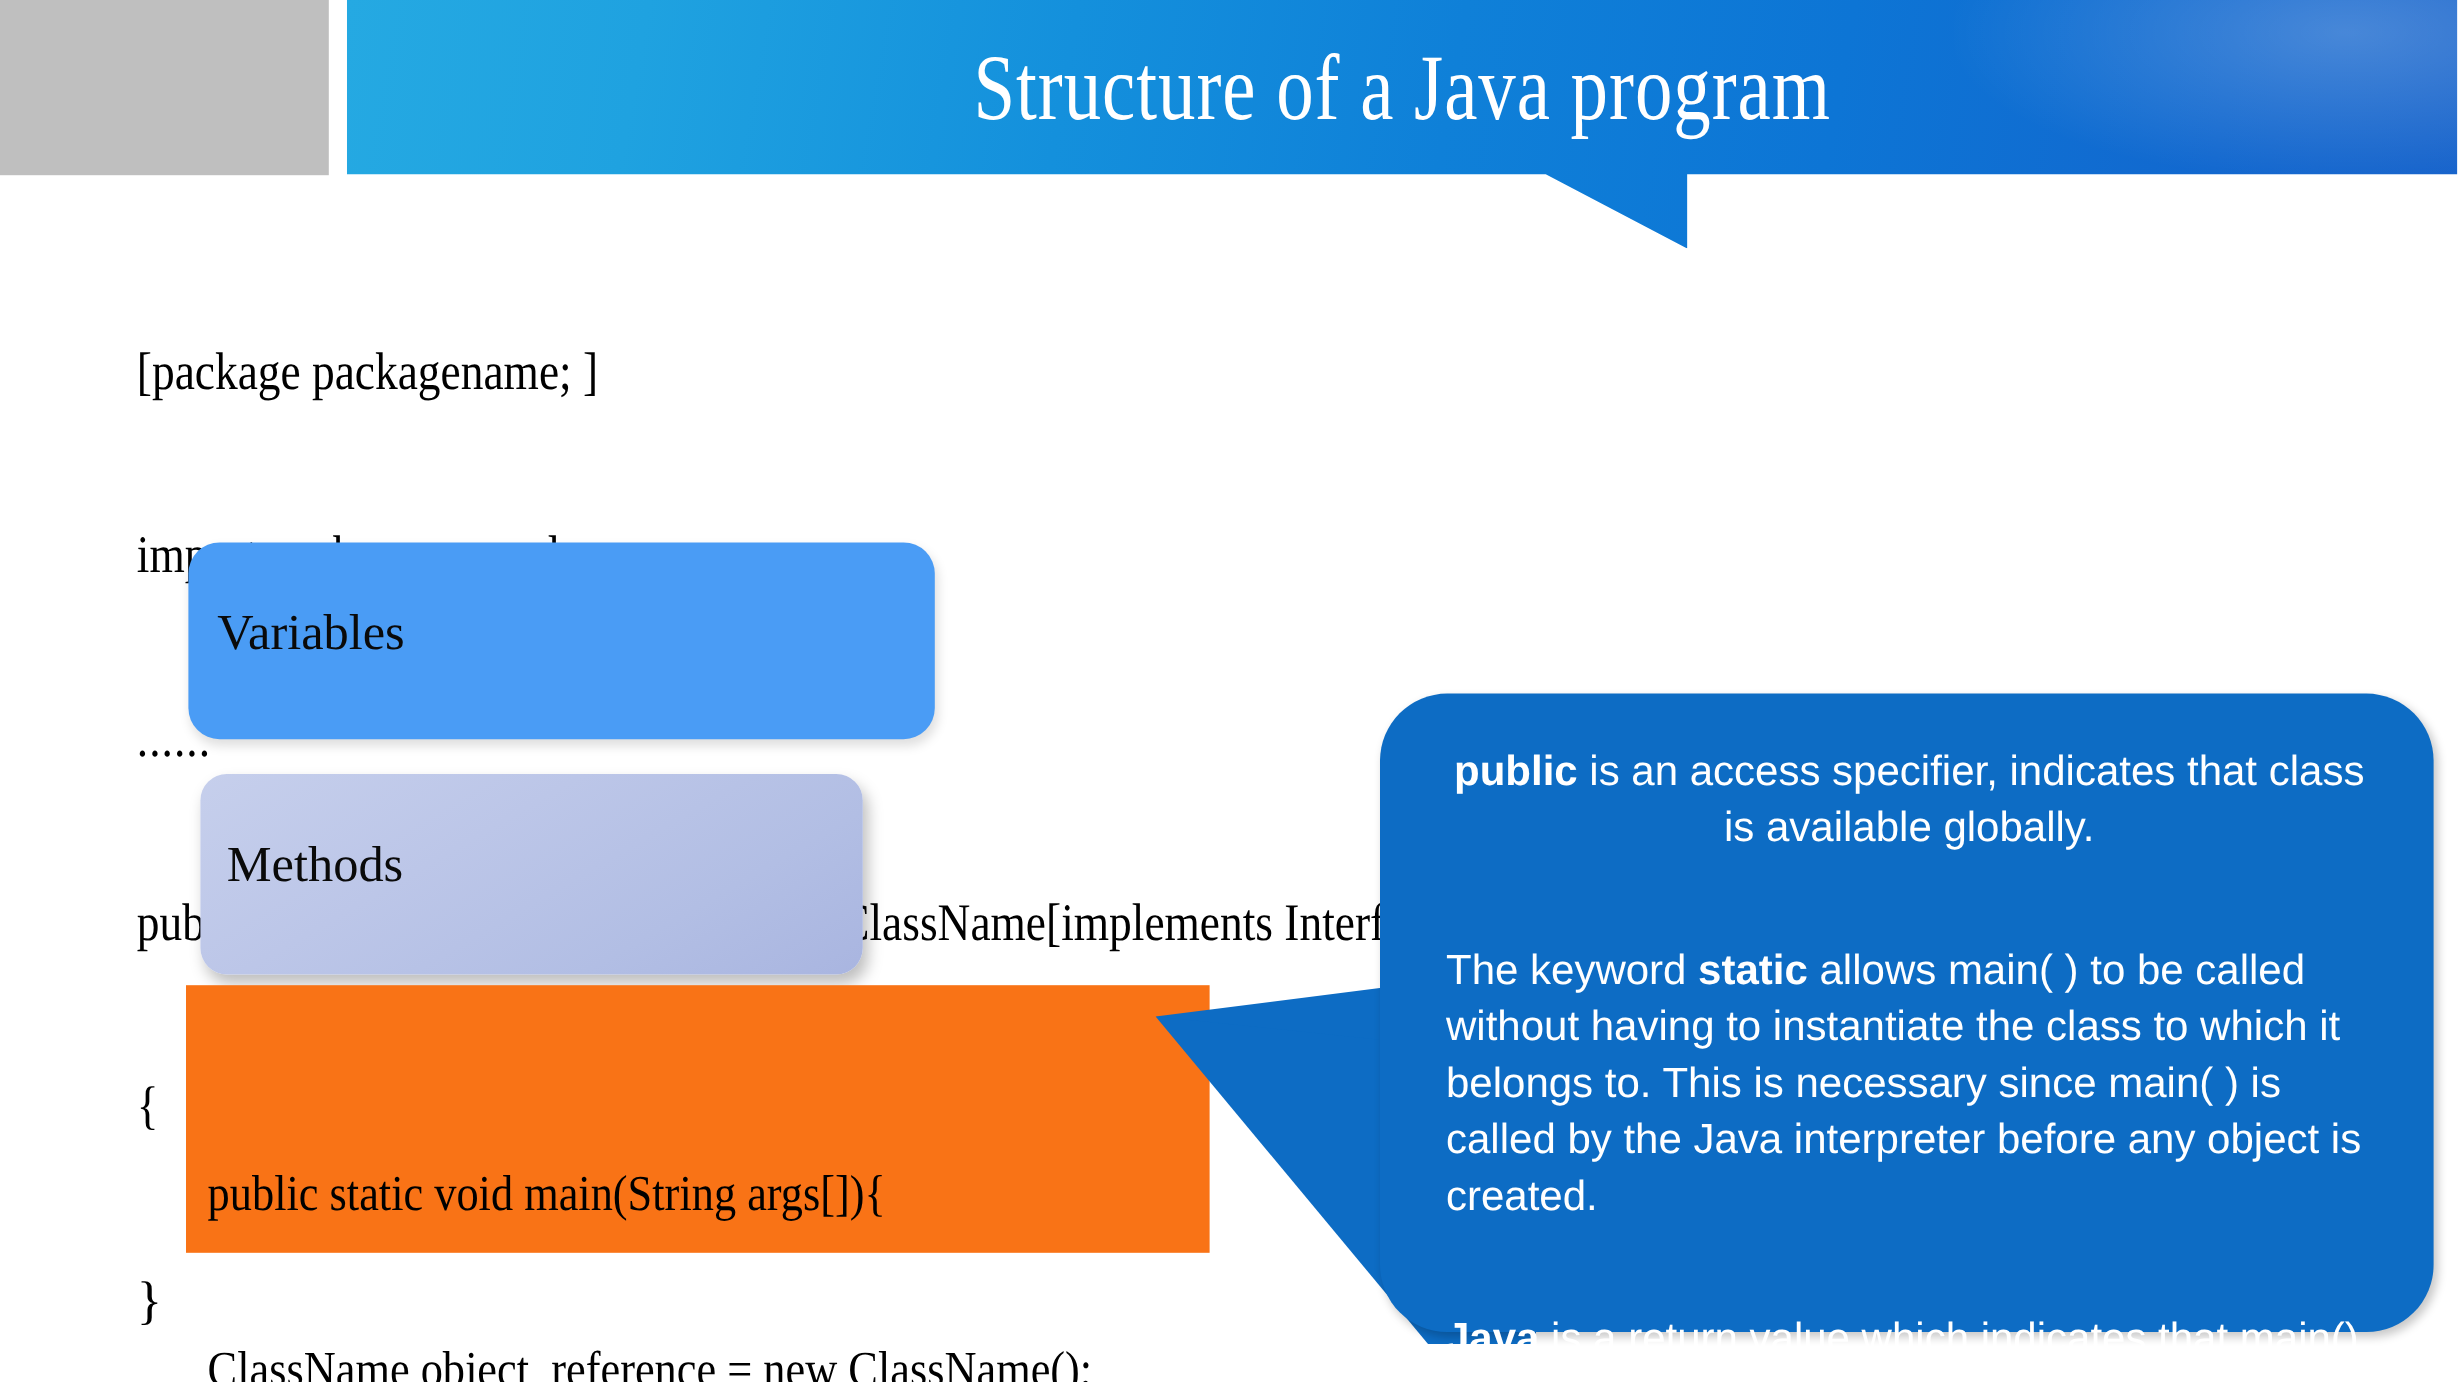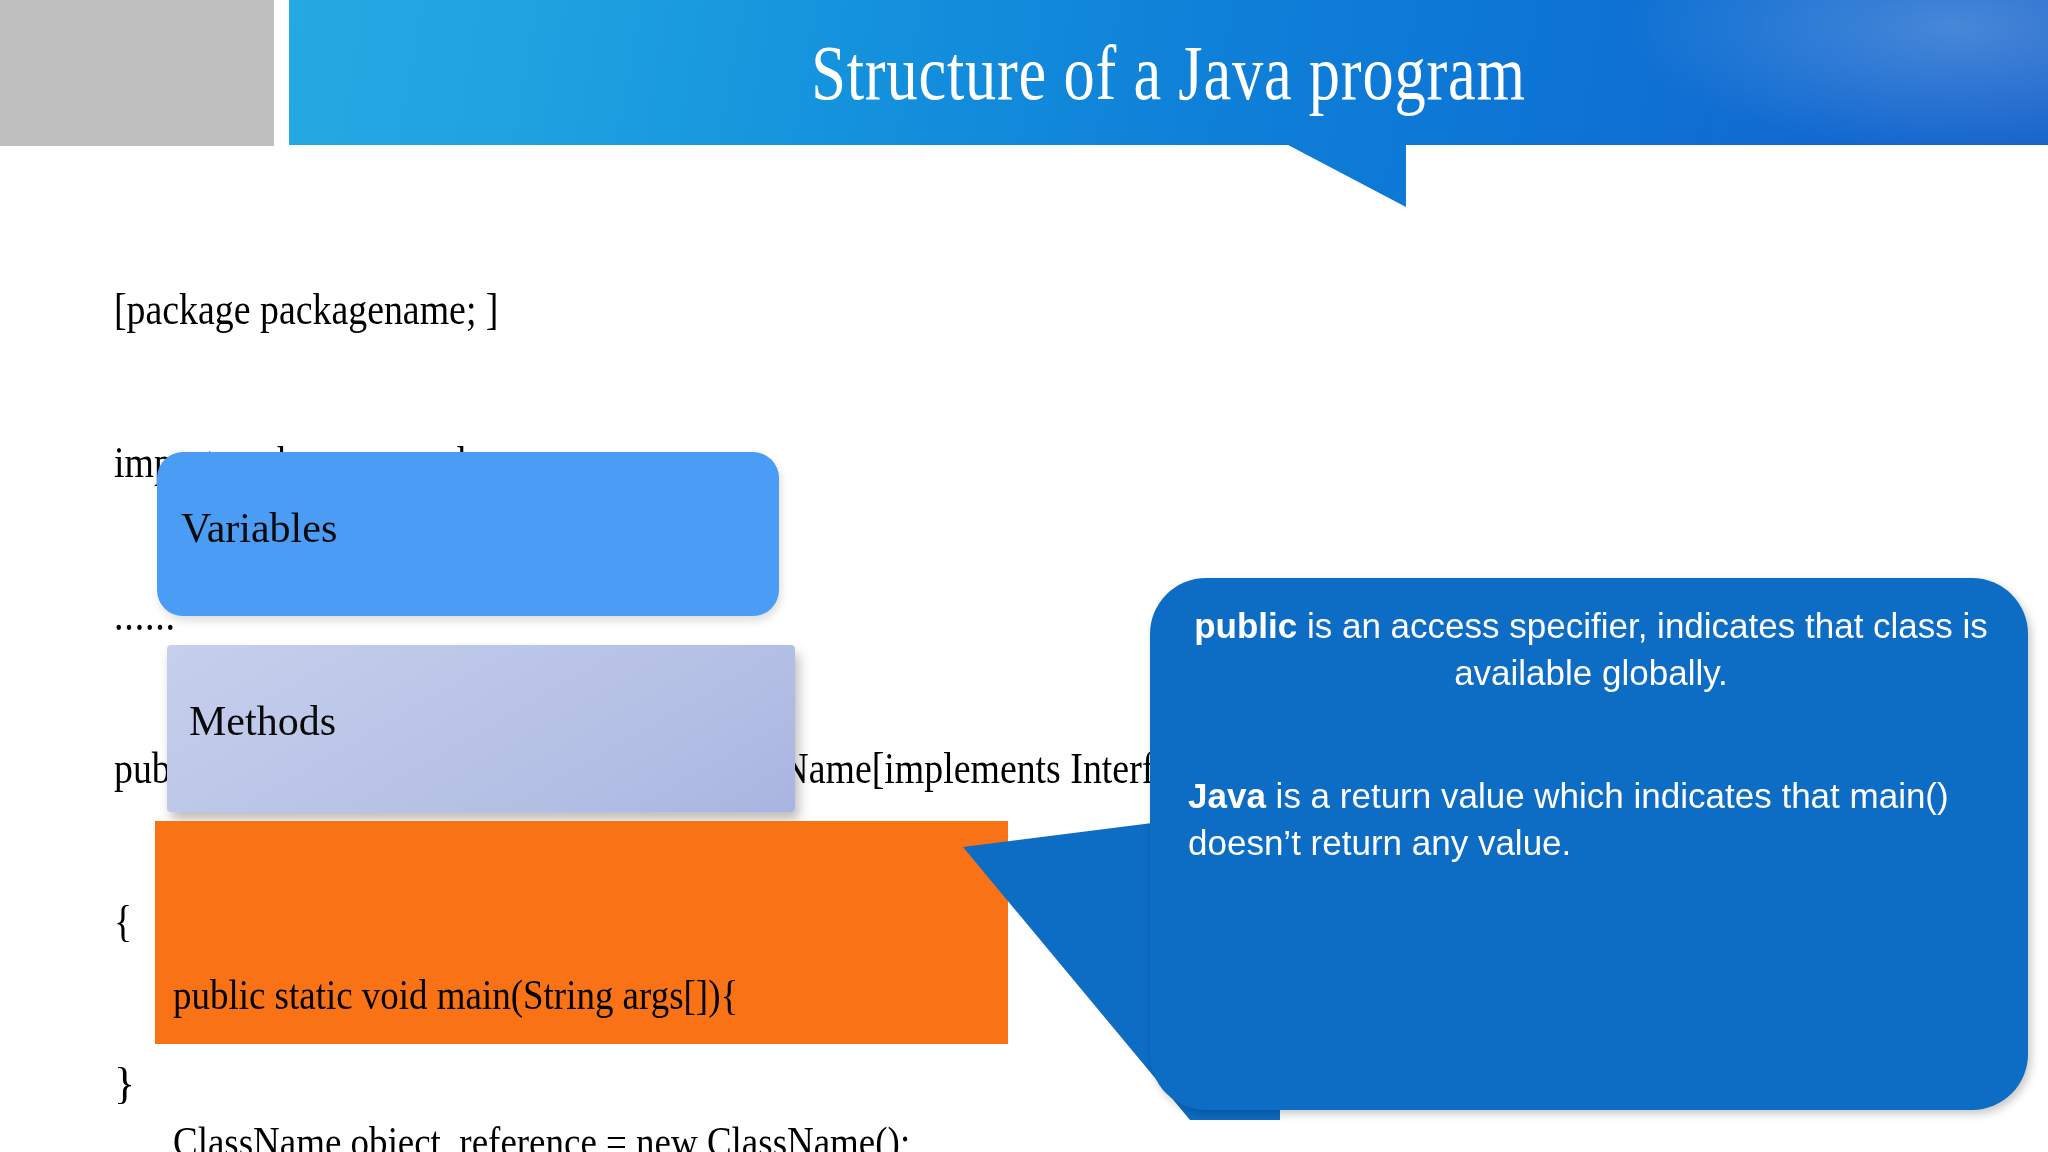--- a/index.html
+++ b/index.html
@@ -94,23 +94,23 @@
     left: 24px; top: 52px;
     color: #0a0a0a;
     font-family: "Liberation Serif", "DejaVu Serif", serif;
     font-size: 42px;
     line-height: 48px;
   }
 
   #methods-box {
     position: absolute;
     left: 167px; top: 645px;
-    width: 628px; height: 167px;
+    width: 552px; height: 167px;
     background: linear-gradient(150deg, #c6cfec 0%, #bcc6e8 38%, #b2bee4 72%, #a9b5e0 100%);
-    border-radius: 4px;
+    border-radius: 22px;
     box-shadow: 4px 8px 12px rgba(0,0,0,0.26);
   }
   #methods-label {
     position: absolute;
     left: 22px; top: 52px;
     color: #0a0a0a;
     font-family: "Liberation Serif", "DejaVu Serif", serif;
     font-size: 42px;
     line-height: 48px;
   }
@@ -149,21 +149,21 @@
     background: #0d6cc4;
     border-radius: 56px;
     box-shadow: 3px 4px 8px rgba(0,0,0,0.22);
     color: #ffffff;
     font-family: "Liberation Sans", "DejaVu Sans", sans-serif;
     font-size: 35px;
     line-height: 47px;
     box-sizing: border-box;
     padding: 24px 34px 18px 38px;
   }
-  #callout-balloon p { margin: 0; }
+  #callout-balloon p { margin: 17px; }
   .callout-para-1 { text-align: center; }
   .callout-para-2, .callout-para-3 { text-align: left; }
   .callout-gap { height: 38px; }
   .kw { font-weight: bold; }
 
   #closing-brace {
     position: absolute;
     left: 114px; top: 1058px;
     color: #000000;
     font-family: "Liberation Serif", "DejaVu Serif", serif;
@@ -207,17 +207,18 @@
 </div>
 
 <svg id="callout-tail" viewBox="0 0 340 320">
   <polygon points="23,27 340,120 340,0 236,0" fill="#0d6cc4"></polygon>
   <polygon points="23,27 250,300 340,300 340,60" fill="#0d6cc4"></polygon>
 </svg>
 
 <div id="callout-balloon">
   <p class="callout-para-1"><span class="kw">public</span><span> is an access specifier, indicates that class is available globally.</span></p>
   <div class="callout-gap"></div>
+  <p class="callout-para-2"><span>The keyword </span><span class="kw">static</span><span> allows main( ) to be called without having to instantiate the class to which it belongs to. This is necessary since main( ) is called by the Java interpreter before any object is created.</span></p>
   <div class="callout-gap"></div>
   <p class="callout-para-3"><span class="kw">Java</span><span> is a return value which indicates that main() doesn’t return any value.</span></p>
 </div>
 
 <div id="closing-brace">}</div>
 
 </body></html>

